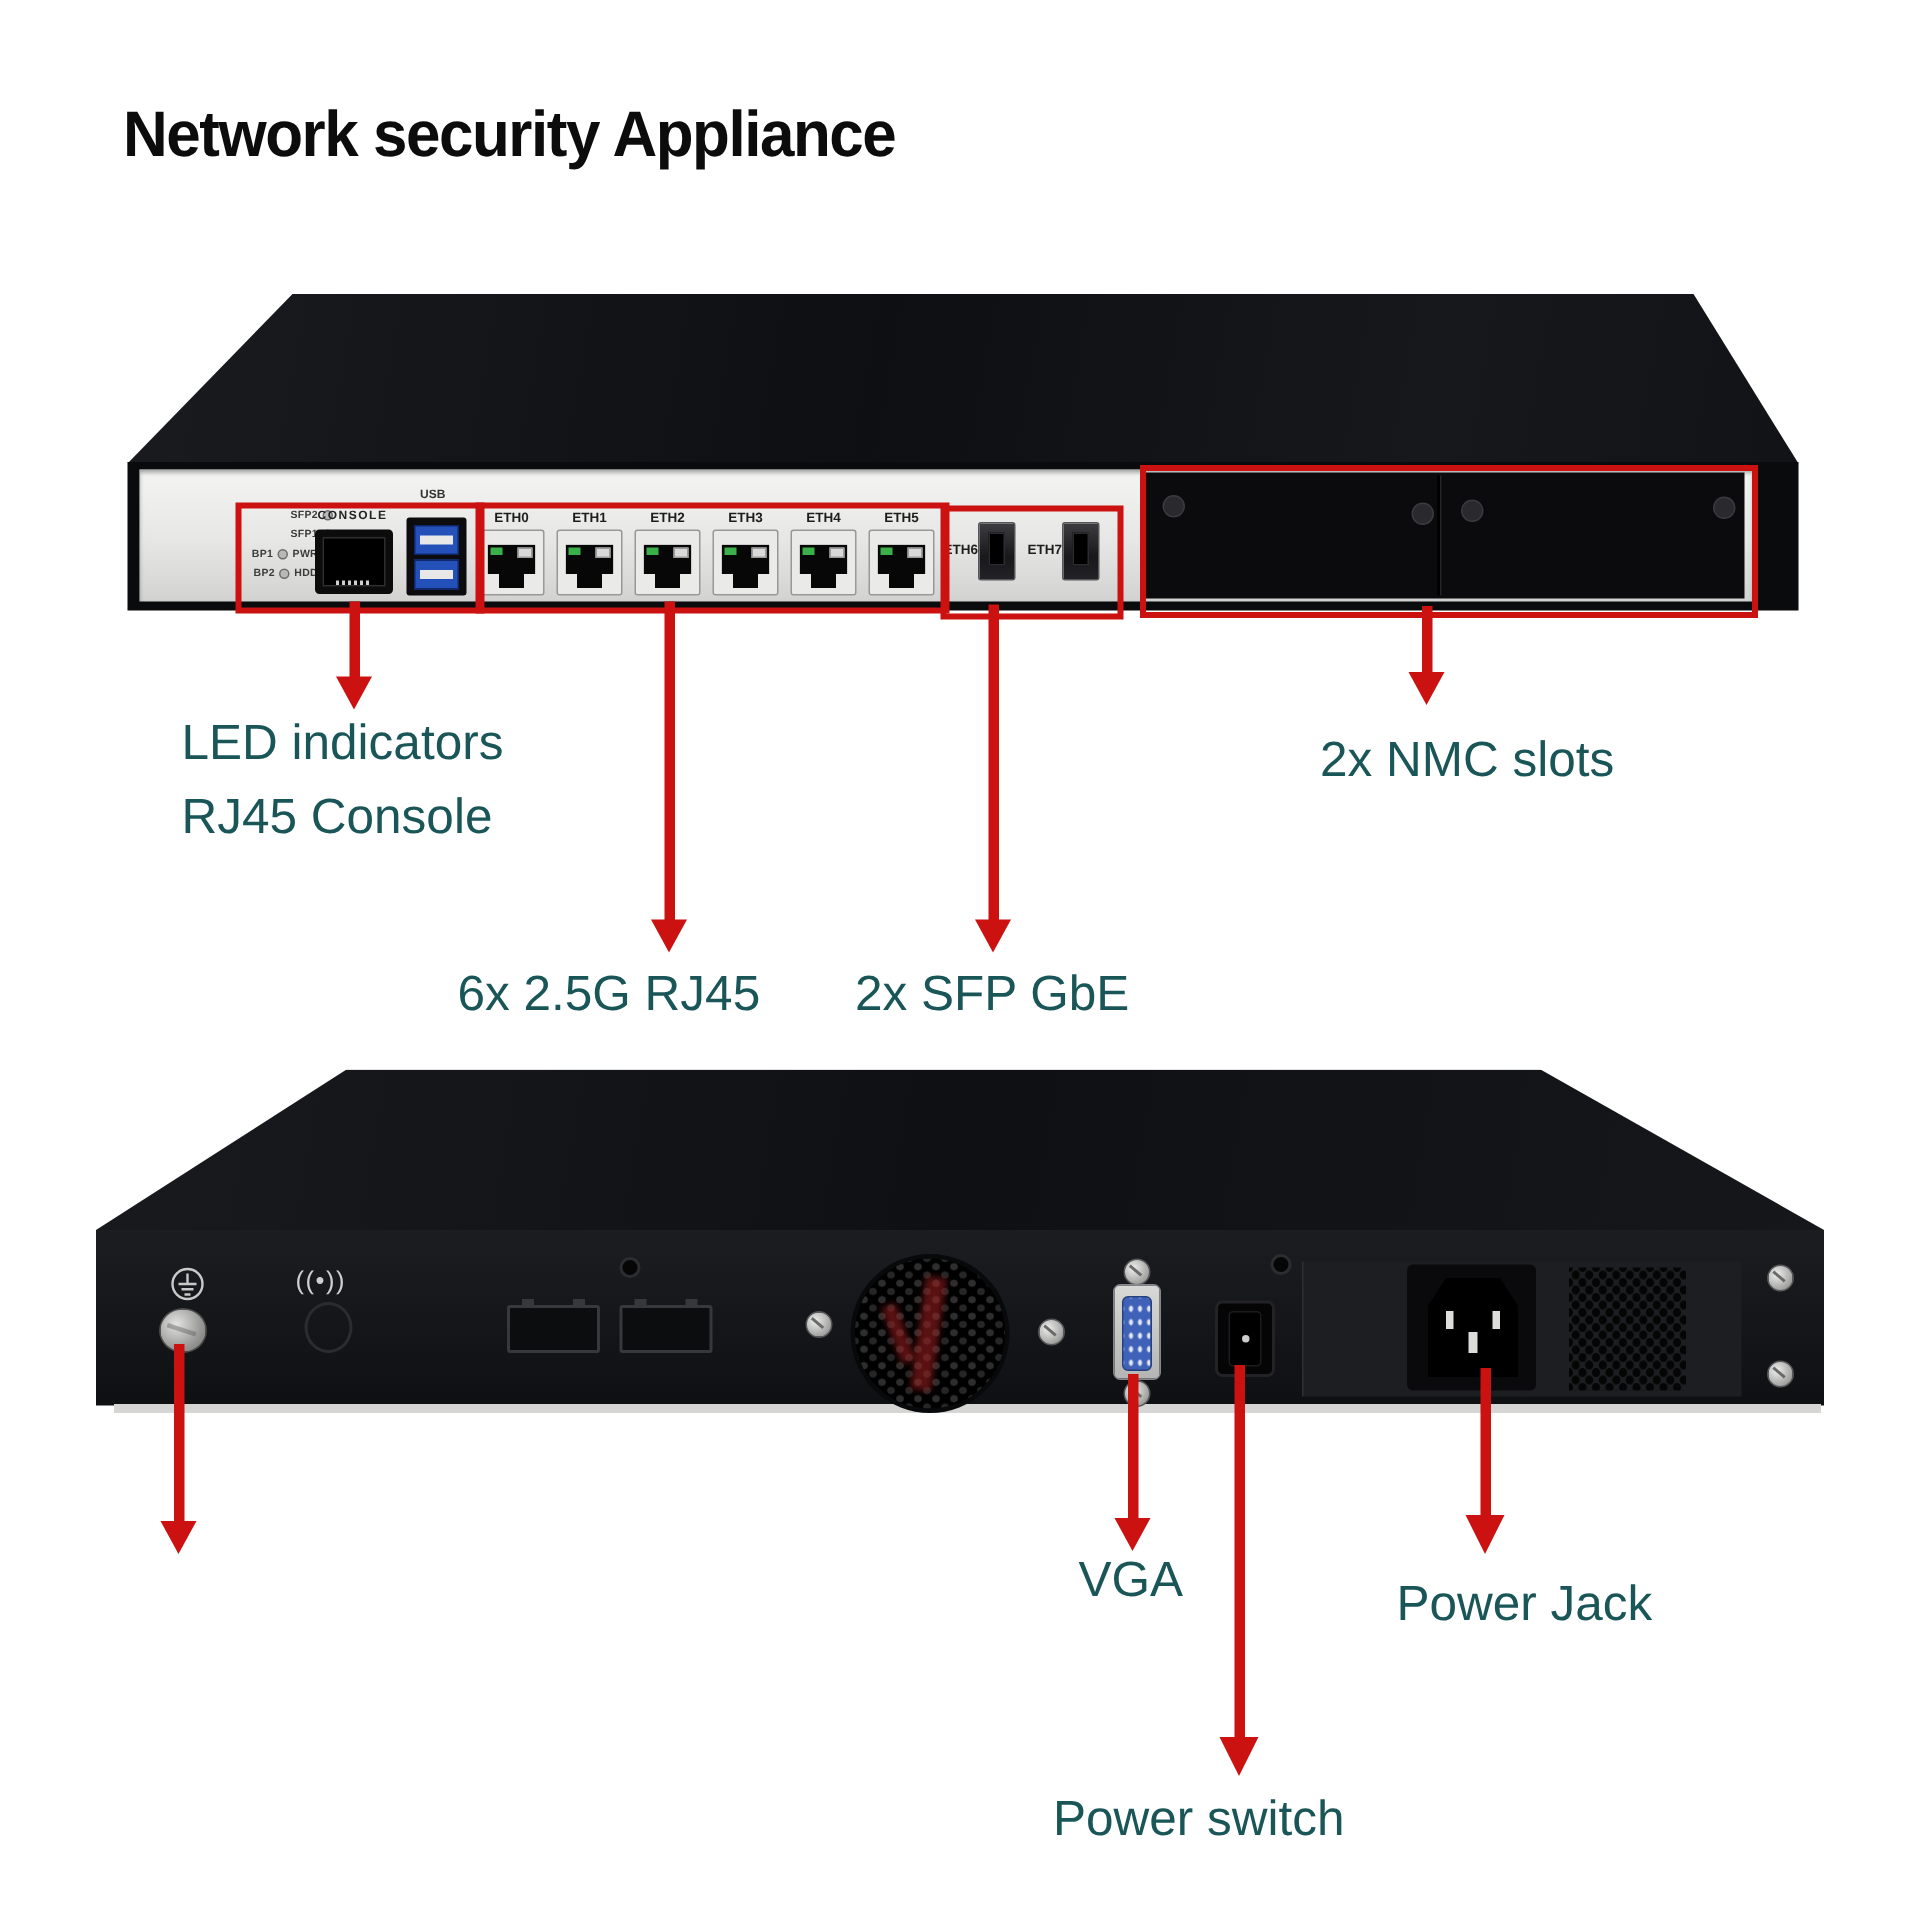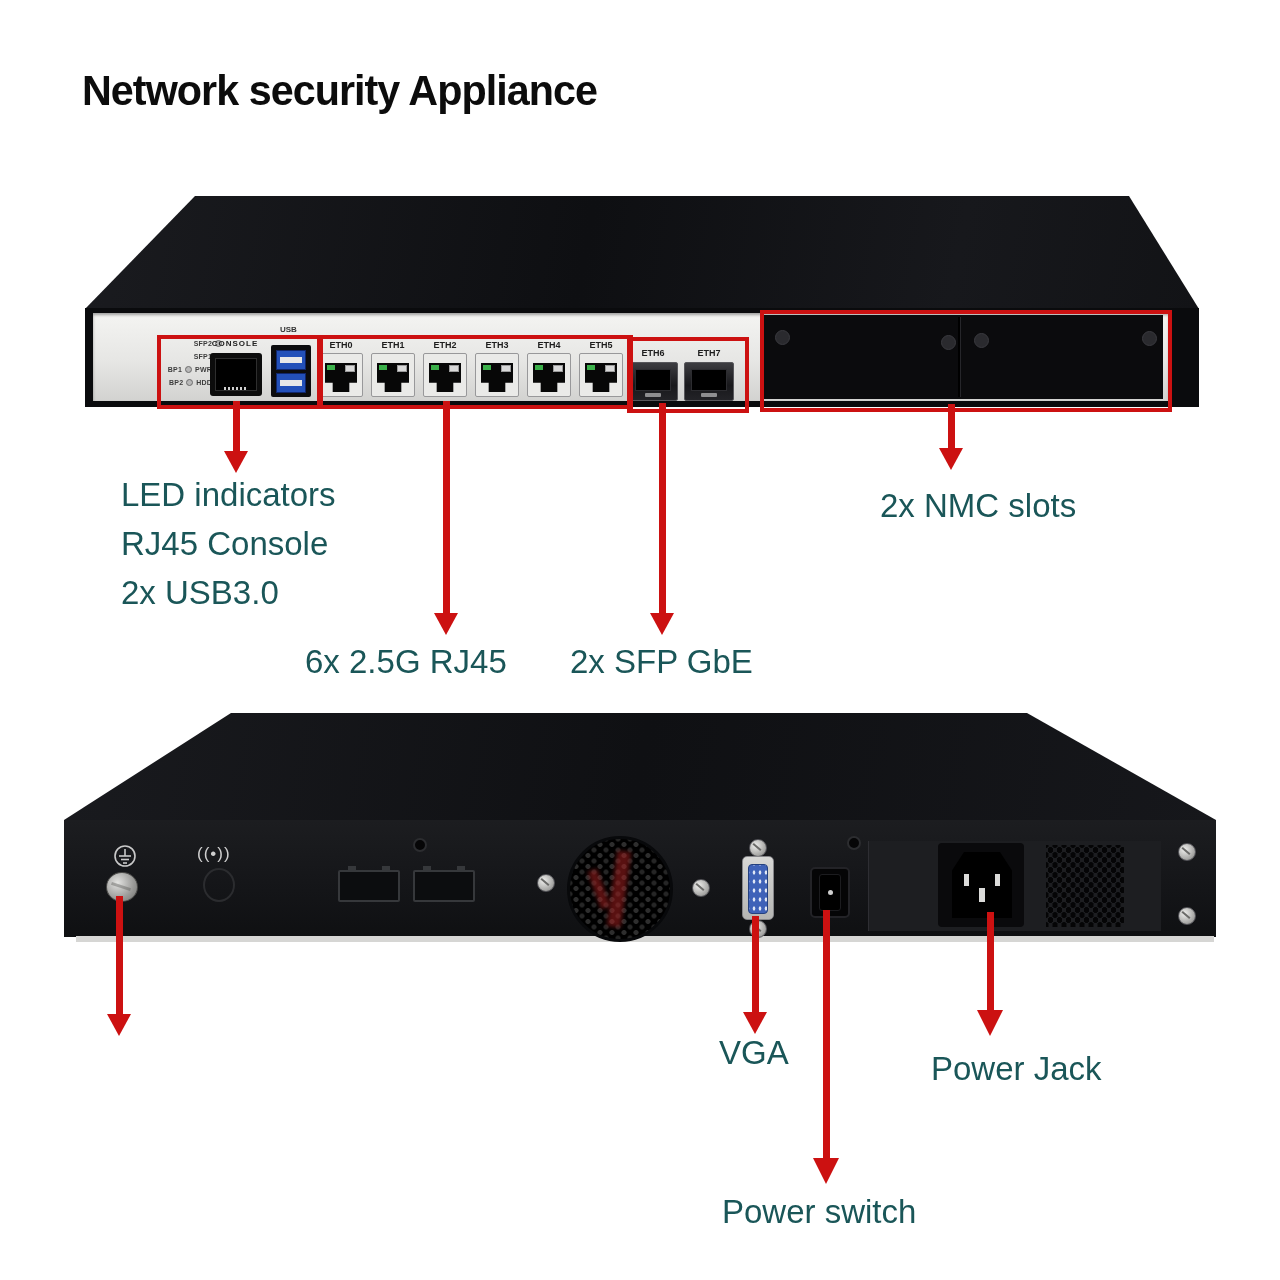--- a/index.html
+++ b/index.html
@@ -56,21 +56,21 @@
   .eth-name{font-size:9px;font-weight:700;color:#1d1d1d;height:13px;}
   .ethport{position:relative;width:42px;height:42px;background:#eaeae8;
     border:1px solid #98989a;border-radius:2px;}
   .ethport .opening{position:absolute;left:5px;right:5px;top:9px;bottom:4px;background:#070707;
     clip-path:polygon(0 0,100% 0,100% 68%,76% 68%,76% 100%,24% 100%,24% 68%,0 68%);}
   .ethport .lg{position:absolute;left:7px;top:11px;width:8px;height:5px;background:#3bb04a;}
   .ethport .lr{position:absolute;right:7px;top:11px;width:8px;height:5px;background:#d9d9d9;border:1px solid #9b9b9b;}
 
   
   .sfp-row{left:629px;top:348px;display:flex;gap:8px;}
-  .sfp-unit{width:48px;display:flex;flex-direction:column;align-items:center;}
+  .sfp-unit{width:48px;display:flex;flex-direction:row;align-items:center;}
   .sfp-name{font-size:9px;font-weight:700;color:#1d1d1d;height:14px;}
   .sfpcage{position:relative;width:48px;height:37px;border:1px solid #57575b;border-radius:2px;
     background:linear-gradient(180deg,#3d3d41 0%,#18181b 60%,#232327 100%);}
   .sfpcage .slot{position:absolute;left:6px;right:6px;top:6px;bottom:9px;background:#000;border:1px solid #2c2c30;}
   .sfpcage .latch{position:absolute;left:16px;right:16px;bottom:3px;height:4px;background:#8e8e90;border-radius:1px;}
 
   
   .rear-top{left:64px;top:713px;width:1152px;height:108px;
     clip-path:polygon(167px 0px,963px 0px,1152px 107px,0px 107px);
     background:linear-gradient(100deg,#191a1e 0%,#0f1013 50%,#16171b 100%);}
@@ -271,21 +271,20 @@
 
   <div class="abs aline" style="left:659px;top:403px;height:212px;"></div>
   <div class="abs ahead" style="left:650px;top:613px;"></div>
 
   <div class="abs aline" style="left:948px;top:404px;height:46px;"></div>
   <div class="abs ahead" style="left:939px;top:448px;"></div>
 
   <div class="abs callout multi" style="left:121px;top:470px;">
     <div>LED indicators</div>
     <div>RJ45 Console</div>
-    <div>2x USB3.0</div>
   </div>
   <div class="abs callout" style="left:293px;top:643px;margin-left:12px;">6x 2.5G RJ45</div>
   <div class="abs callout" style="left:570px;top:643px;">2x SFP GbE</div>
   <div class="abs callout" style="left:880px;top:487px;">2x NMC slots</div>
 
   <div class="abs rear-top"></div>
   <div class="abs rear-face"></div>
   <div class="abs rear-base"></div>
 
   <div class="abs earth-symbol">
@@ -350,15 +349,15 @@
   <div class="abs ahead" style="left:743px;top:1012px;"></div>
 
   <div class="abs aline" style="left:823px;top:910px;height:250px;"></div>
   <div class="abs ahead big" style="left:813px;top:1158px;"></div>
 
   <div class="abs aline" style="left:987px;top:912px;height:100px;"></div>
   <div class="abs ahead big" style="left:977px;top:1010px;"></div>
 
   <div class="abs callout" style="left:719px;top:1034px;">VGA</div>
   <div class="abs callout" style="left:931px;top:1050px;">Power Jack</div>
-  <div class="abs callout" style="left:702px;top:1193px;margin-left:20px;">Power switch</div>
+  <div class="abs callout" style="left:702px;top:1193px;">Power switch</div>
 
 </div>
 
 </body></html>

